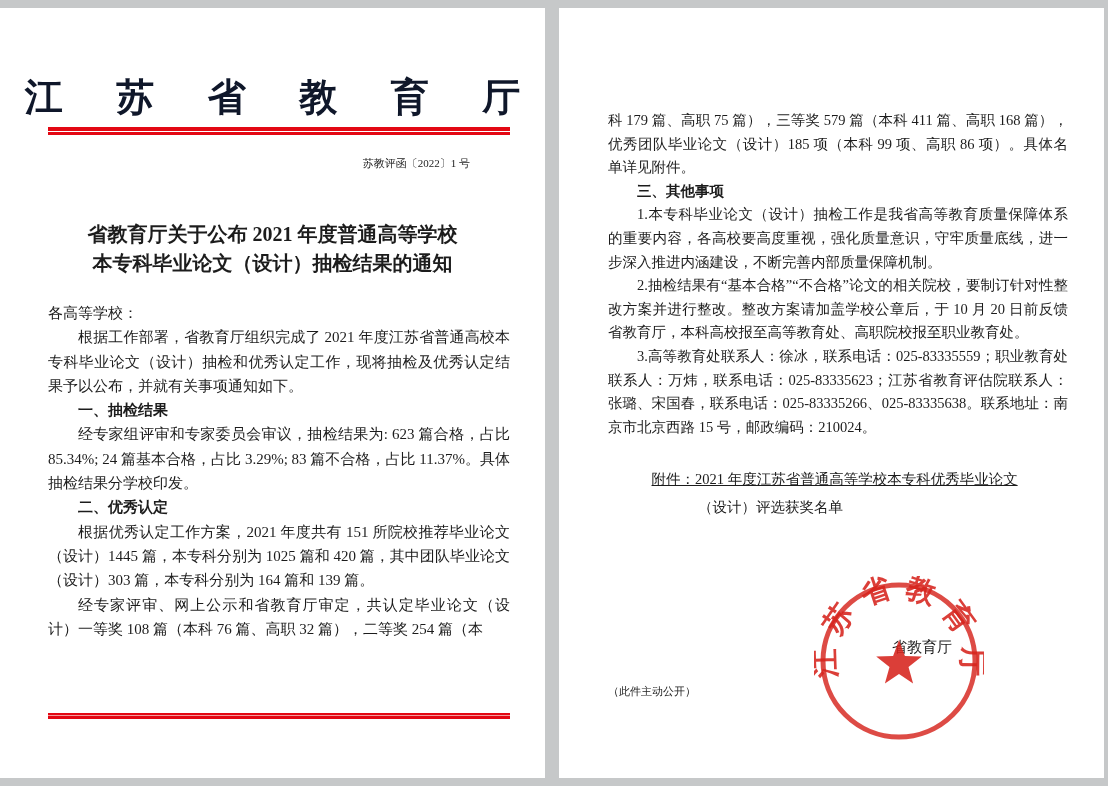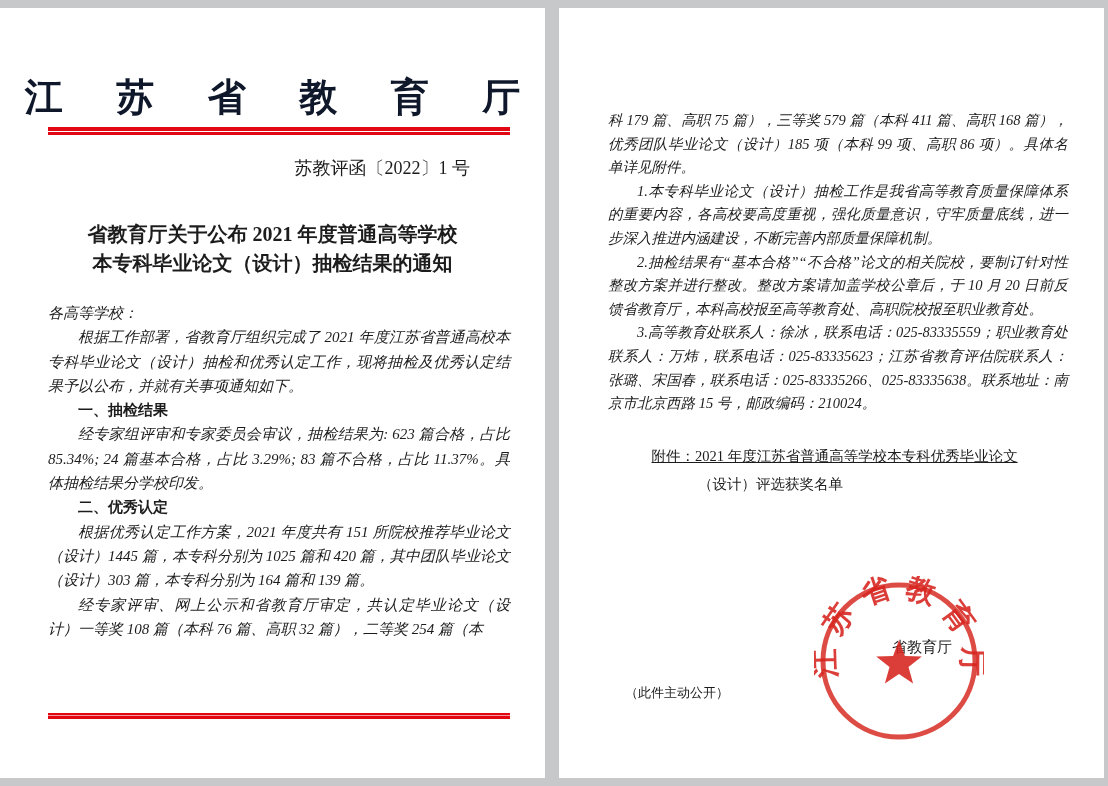--- a/index.html
+++ b/index.html
@@ -28,41 +28,41 @@
     color:#0f172a;
     white-space:nowrap;
   }
   .letterhead-rule {
     position:absolute; top:119px; left:48px; width:462px; height:8px;
     background:linear-gradient(to bottom,
       #e30713 0%, #e30713 45%, #ffffff 45%, #ffffff 58%, #e30713 58%, #e30713 100%);
   }
   .doc-number {
     position:absolute; top:148px; right:75px;
-    font-size:18px;
+    font-size:11px;
     margin-left:14px;
   }
   .notice-title {
     position:absolute; top:212px; left:30px; width:485px;
     text-align:center;
     font-size:20px; font-weight:bold; line-height:29px;
   }
 
   
   .body1 {
     position:absolute; top:293px; left:48px; width:462px;
     font-size:15px; line-height:24.3px;
     text-align:justify;
   }
   .body2 {
     position:absolute; top:101px; left:49px; width:460px;
     font-size:14.5px; line-height:23.6px;
     text-align:justify;
   }
-  .para { margin:0; text-indent:2em;font-style:italic; }
+  .para { margin:0; text-indent:2em; }
   .para.no-indent { text-indent:0; }
   .sec-heading {
     margin:0; text-indent:2em; font-weight:bold;
     font-family:"Liberation Sans","DejaVu Sans",sans-serif;
     font-size:14.5px;
   }
   .body1 .sec-heading { font-size:15px; }
 
   .footer-rule {
     position:absolute; top:705px; left:48px; width:462px; height:6px;
@@ -75,21 +75,21 @@
   .attachment .line1 { padding-left:3em;text-decoration:underline; }
   .attachment .line2 { padding-left:6.2em; }
 
   
   .sign-block {
     position:absolute; top:628px; left:253px; width:220px;
     text-align:center; font-size:15px; line-height:22px;
   }
   .seal-svg { position:absolute; left:255px; top:568px; }
   .public-note {
-    position:absolute; top:676px; left:66px; font-size:13px;
+    position:absolute; top:676px; left:49px; font-size:11px;
   }
 </style>
 </head>
 <body>
 
 <div class="page" id="page1">
 
   <div class="agency-title">江 苏 省 教 育 厅</div>
 
   <div class="letterhead-rule"></div>
@@ -111,20 +111,21 @@
     <p class="para">经专家评审、网上公示和省教育厅审定，共认定毕业论文（设计）一等奖 108 篇（本科 76 篇、高职 32 篇），二等奖 254 篇（本</p>
   </div>
 
   <div class="footer-rule"></div>
 </div>
 
 <div class="page" id="page2">
 
   <div class="body2">
     <p class="para no-indent">科 179 篇、高职 75 篇），三等奖 579 篇（本科 411 篇、高职 168 篇），优秀团队毕业论文（设计）185 项（本科 99 项、高职 86 项）。具体名单详见附件。</p>
+    <p class="sec-heading">三、其他事项</p>
     <p class="para">1.本专科毕业论文（设计）抽检工作是我省高等教育质量保障体系的重要内容，各高校要高度重视，强化质量意识，守牢质量底线，进一步深入推进内涵建设，不断完善内部质量保障机制。</p>
     <p class="para">2.抽检结果有“基本合格”“不合格”论文的相关院校，要制订针对性整改方案并进行整改。整改方案请加盖学校公章后，于 10 月 20 日前反馈省教育厅，本科高校报至高等教育处、高职院校报至职业教育处。</p>
     <p class="para">3.高等教育处联系人：徐冰，联系电话：025-83335559；职业教育处联系人：万炜，联系电话：025-83335623；江苏省教育评估院联系人：张璐、宋国春，联系电话：025-83335266、025-83335638。联系地址：南京市北京西路 15 号，邮政编码：210024。</p>
 
     <div class="attachment">
       <div class="line1">
         <span>附件：</span><span>2021 年度江苏省普通高等学校本专科优秀毕业论文</span>
       </div>
       <div class="line2">（设计）评选获奖名单</div>
     </div>

